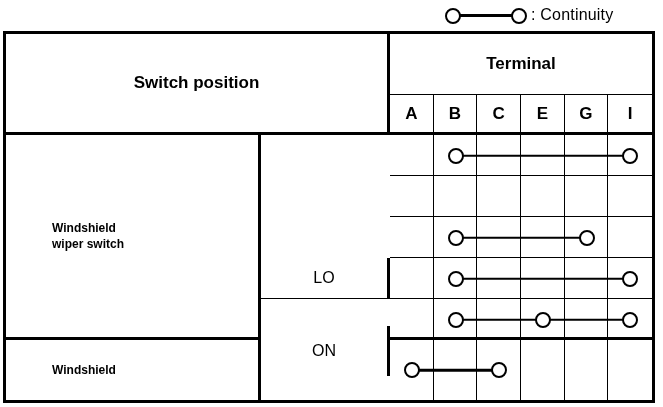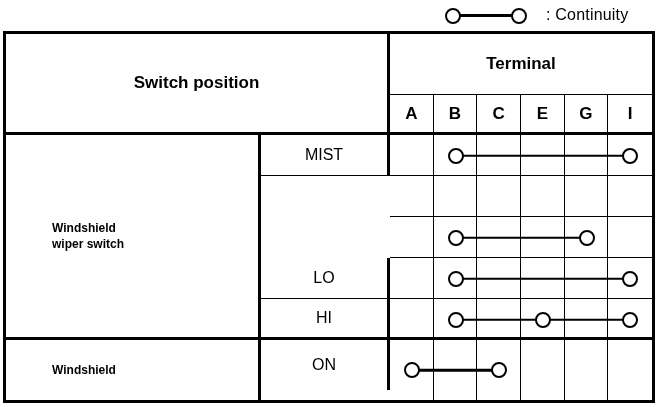--- a/index.html
+++ b/index.html
@@ -49,21 +49,21 @@
     border-radius: 50%;
     background: #fff;
     box-sizing: content-box;
   }
   .legend-circle.left  { left: 0px; }
   .legend-circle.right { left: 66px; }
   #legend-label {
     font-size: 16px;
     font-weight: 400;
     white-space: nowrap;
-    margin-left: 19px;
+    margin-left: 4px;
     letter-spacing: 0.2px;
   }
 
   
   #table-wrap {
     position: absolute;
     left: 3px;
     top: 31px;
     width: 652px;
     height: 372px;
@@ -159,21 +159,20 @@
       <div class="cell hdr-letter thick-b thin-r" style="left: 471.333px; top: 61px; width: 43.6667px; height: 40px;">C</div>
       <div class="cell hdr-letter thick-b thin-r" style="left: 515px; top: 61px; width: 43.6667px; height: 40px;">E</div>
       <div class="cell hdr-letter thick-b thin-r" style="left: 558.667px; top: 61px; width: 43.6667px; height: 40px;">G</div>
       <div class="cell hdr-letter thick-b" style="left: 602.333px; top: 61px; width: 43.6667px; height: 40px;">I</div>
       <div class="cell group-label thick-r thick-b" style="left: 0px; top: 101px; width: 255px; height: 205px; justify-content: flex-start; padding-left: 46px;">
         <div style="text-align: left;">
           <div>Windshield</div>
           <div>wiper switch</div>
         </div>
       </div>
-      <div class="cell pos-label thick-r thin-b" style="left: 255px; top: 101px; width: 129px; height: 41px;">MIST</div>
       <div class="cell thin-r thin-b" style="left: 384px; top: 101px; width: 43.6667px; height: 41px;"></div>
       <div class="cell thin-r thin-b" style="left: 427.667px; top: 101px; width: 43.6667px; height: 41px;"></div>
       <div class="cell thin-r thin-b" style="left: 471.333px; top: 101px; width: 43.6667px; height: 41px;"></div>
       <div class="cell thin-r thin-b" style="left: 515px; top: 101px; width: 43.6667px; height: 41px;"></div>
       <div class="cell thin-r thin-b" style="left: 558.667px; top: 101px; width: 43.6667px; height: 41px;"></div>
       <div class="cell  thin-b" style="left: 602.333px; top: 101px; width: 43.6667px; height: 41px;"></div>
       <div class="mark-layer" style="left: 0px; top: 101px; width: 646px; height: 41px;">
         <div class="link" style="left: 449.5px; top: 20.5px; width: 174.667px;"></div>
         <div class="node" style="left: 449.5px; top: 20.5px;"></div>
         <div class="node" style="left: 624.167px; top: 20.5px;"></div>
@@ -201,40 +200,39 @@
       <div class="cell thin-r thin-b" style="left: 427.667px; top: 224px; width: 43.6667px; height: 41px;"></div>
       <div class="cell thin-r thin-b" style="left: 471.333px; top: 224px; width: 43.6667px; height: 41px;"></div>
       <div class="cell thin-r thin-b" style="left: 515px; top: 224px; width: 43.6667px; height: 41px;"></div>
       <div class="cell thin-r thin-b" style="left: 558.667px; top: 224px; width: 43.6667px; height: 41px;"></div>
       <div class="cell  thin-b" style="left: 602.333px; top: 224px; width: 43.6667px; height: 41px;"></div>
       <div class="mark-layer" style="left: 0px; top: 224px; width: 646px; height: 41px;">
         <div class="link" style="left: 449.5px; top: 20.5px; width: 174.667px;"></div>
         <div class="node" style="left: 449.5px; top: 20.5px;"></div>
         <div class="node" style="left: 624.167px; top: 20.5px;"></div>
       </div>
-      <div class="cell pos-label thick-r thick-b" style="left: 255px; top: 265px; width: 129px; height: 41px;">HI</div>
       <div class="cell thin-r thick-b" style="left: 384px; top: 265px; width: 43.6667px; height: 41px;"></div>
       <div class="cell thin-r thick-b" style="left: 427.667px; top: 265px; width: 43.6667px; height: 41px;"></div>
       <div class="cell thin-r thick-b" style="left: 471.333px; top: 265px; width: 43.6667px; height: 41px;"></div>
       <div class="cell thin-r thick-b" style="left: 515px; top: 265px; width: 43.6667px; height: 41px;"></div>
       <div class="cell thin-r thick-b" style="left: 558.667px; top: 265px; width: 43.6667px; height: 41px;"></div>
       <div class="cell  thick-b" style="left: 602.333px; top: 265px; width: 43.6667px; height: 41px;"></div>
       <div class="mark-layer" style="left: 0px; top: 265px; width: 646px; height: 41px;">
         <div class="link" style="left: 449.5px; top: 20.5px; width: 87.3333px;"></div>
         <div class="link" style="left: 536.833px; top: 20.5px; width: 87.3333px;"></div>
         <div class="node" style="left: 449.5px; top: 20.5px;"></div>
         <div class="node" style="left: 536.833px; top: 20.5px;"></div>
         <div class="node" style="left: 624.167px; top: 20.5px;"></div>
       </div>
       <div class="cell group-label thick-r" style="left: 0px; top: 306px; width: 255px; height: 60px; justify-content: flex-start; padding-left: 46px;">
         <div style="text-align: left;">
           <div>Windshield</div>
         </div>
       </div>
-      <div class="cell pos-label thick-r" style="left: 255px; top: 306px; width: 129px; height: 50px;">ON</div>
+      <div class="cell pos-label thick-r" style="left: 255px; top: 292px; width: 129px; height: 50px;">ON</div>
       <div class="cell thin-r" style="left: 384px; top: 306px; width: 43.6667px; height: 60px;"></div>
       <div class="cell thin-r" style="left: 427.667px; top: 306px; width: 43.6667px; height: 60px;"></div>
       <div class="cell thin-r" style="left: 471.333px; top: 306px; width: 43.6667px; height: 60px;"></div>
       <div class="cell thin-r" style="left: 515px; top: 306px; width: 43.6667px; height: 60px;"></div>
       <div class="cell thin-r" style="left: 558.667px; top: 306px; width: 43.6667px; height: 60px;"></div>
       <div class="cell " style="left: 602.333px; top: 306px; width: 43.6667px; height: 60px;"></div>
       <div class="mark-layer" style="left: 0px; top: 306px; width: 646px; height: 60px;">
         <div class="link" style="left: 405.833px; top: 30px; width: 87.3333px;"></div>
         <div class="node" style="left: 405.833px; top: 30px;"></div>
         <div class="node" style="left: 493.167px; top: 30px;"></div>

